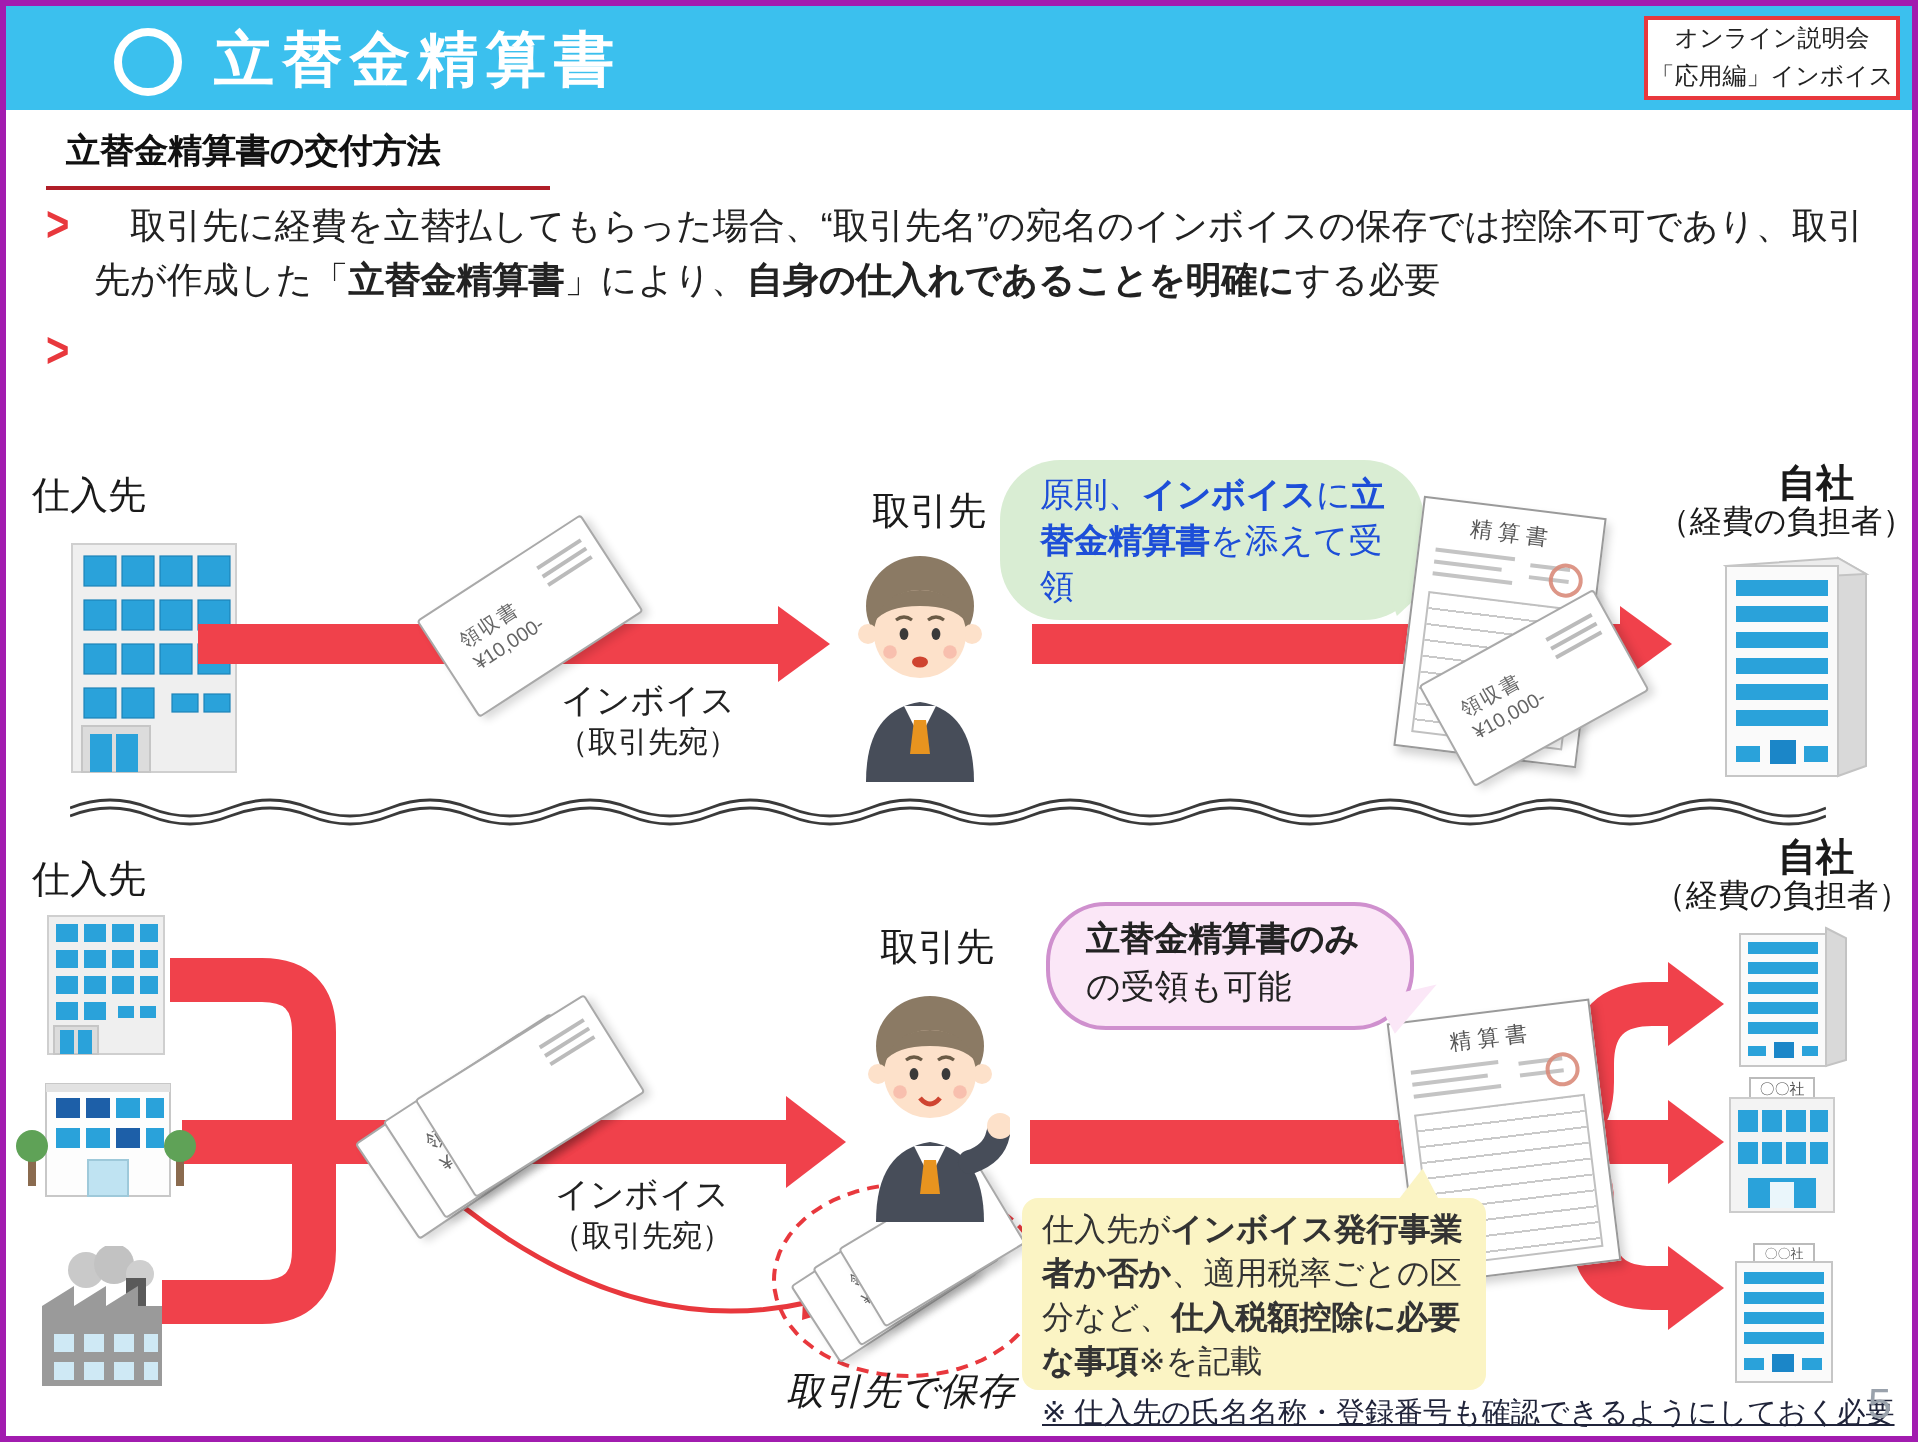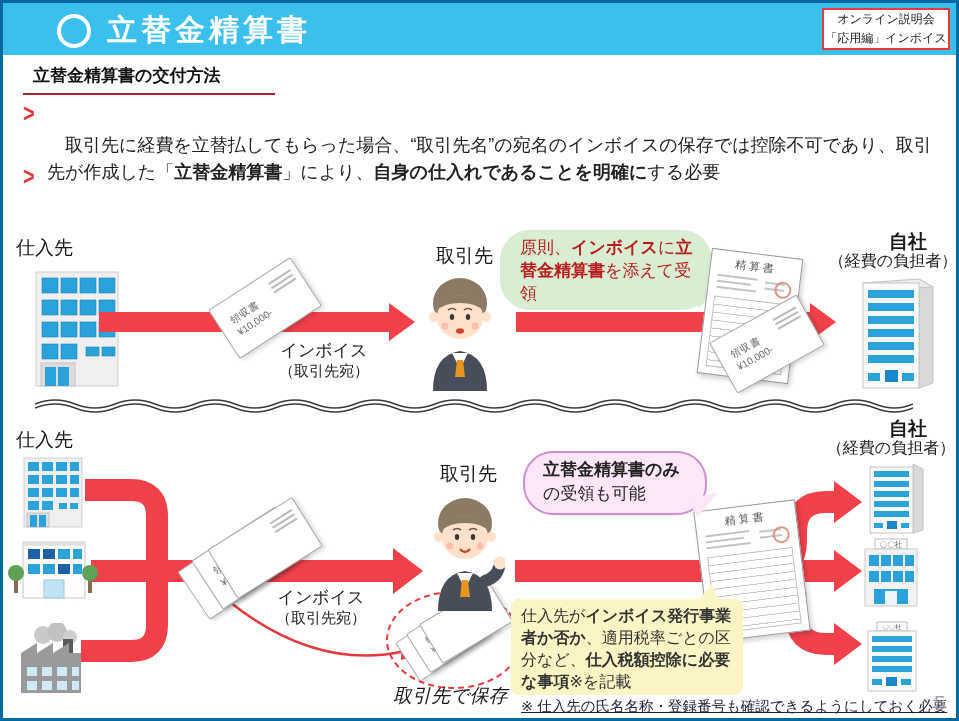--- a/index.html
+++ b/index.html
@@ -1,47 +1,47 @@
 <!DOCTYPE html>
 <html lang="ja"><head>
 <meta charset="utf-8">
 <style>
   html,body{margin:0;padding:0;background:#fff;}
   body{font-family:"Liberation Sans","DejaVu Sans",sans-serif;}
-  #page{position:relative;width:959px;height:721px;background:#fff;border:3px solid #0369a1;box-sizing:border-box;overflow:hidden;}
+  #page{position:relative;width:959px;height:721px;background:#fff;border:3px solid #a21caf;box-sizing:border-box;overflow:hidden;}
   .abs{position:absolute;}
   b{font-weight:700;}
 
   
   .header{left:0;top:0;right:0;height:52px;background:#3bc0ee;}
   .header-circle{left:54px;top:11px;width:26px;height:26px;border:4px solid #fff;border-radius:50%;}
   .header-title{left:104px;top:7px;font-size:30px;font-weight:700;color:#fff;letter-spacing:4px;}
   .corner-box{left:819px;top:5px;width:128px;height:42px;background:#fff;border:2px solid #e8383d;box-sizing:border-box;
     display:flex;flex-direction:column;justify-content:center;align-items:center;font-size:12px;color:#222;line-height:1.55;}
 
   
   .sec-head{left:30px;top:61px;font-size:17px;font-weight:700;color:#111;}
   .sec-underline{left:20px;top:90px;width:252px;height:2px;background:#b01e28;}
   .chevron{color:#e8383d;font-weight:700;font-size:20px;transform:scaleY(1.25);line-height:1;}
-  .bullet-text{font-size:18px;line-height:27px;color:#222;margin-top:32px;}
+  .bullet-text{font-size:18px;line-height:27px;color:#222;}
   .b1-chevron{left:20px;top:100px;}
   .b1-text{left:44px;top:97px;width:900px;}
   .b2-chevron{left:20px;top:163px;}
   .b2-text{left:44px;top:160px;width:900px;}
 
   .jlabel{font-size:19px;color:#1a1a1a;}
   .small-cap{font-size:16px;color:#1a1a1a;}
 
   
   .harrow{background:#f0414b;height:20px;}
   .harrow-head{width:0;height:0;border-top:19px solid transparent;border-bottom:19px solid transparent;border-left:26px solid #f0414b;}
 
   
   .bubble-green{left:497px;top:227px;width:212px;height:80px;background:#d9edd3;border-radius:30px;box-sizing:border-box;
-    padding:6px 14px 6px 20px;font-size:17px;line-height:23px;color:#b91c1c;}
+    padding:6px 14px 6px 20px;font-size:17px;line-height:23px;color:#1d4ed8;}
   .bubble-green .tail{position:absolute;right:-12px;bottom:6px;width:0;height:0;border-top:10px solid transparent;
     border-bottom:14px solid transparent;border-left:30px solid #d9edd3;transform:rotate(-18deg);}
   .bubble-pink{left:520px;top:448px;width:184px;height:64px;background:#fbe7f7;border:2px solid #cf90ce;border-radius:30px;
     box-sizing:border-box;padding:5px 12px 5px 18px;font-size:17px;line-height:24px;color:#222;}
   .bubble-pink .tail{position:absolute;right:-16px;bottom:2px;width:0;height:0;border-top:8px solid transparent;
     border-bottom:12px solid transparent;border-left:30px solid #fbe7f7;transform:rotate(-28deg);}
 
   
   .note-box{left:508px;top:596px;width:232px;height:96px;background:#fbf4c4;border-radius:8px;box-sizing:border-box;
     padding:6px 10px;font-size:16px;line-height:22px;color:#333;}

